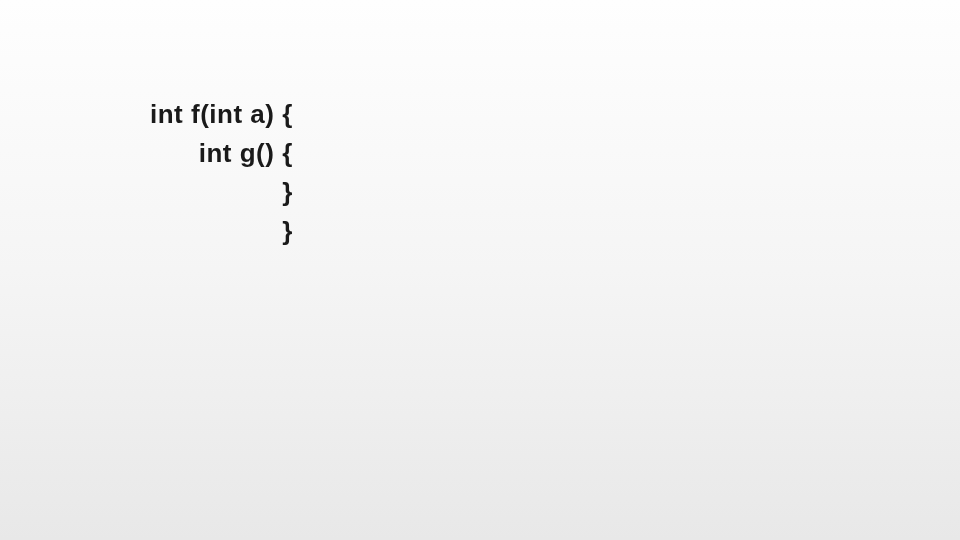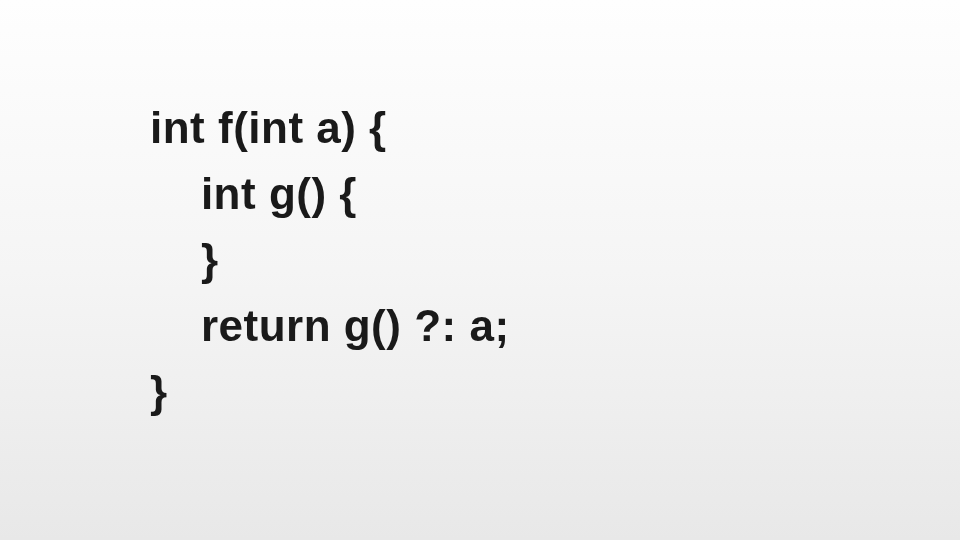--- a/index.html
+++ b/index.html
@@ -15,30 +15,30 @@
     body {
       background: linear-gradient(to bottom, #fefefe 0%, #f5f5f5 50%, #e8e8e8 100%);
       font-family: Arial, Helvetica, sans-serif;
     }
     .code-container {
       position: absolute;
       top: 95px;
       left: 150px;
     }
     .code-line {
-      font-size: 44px;
+      font-size: 26px;
       font-weight: bold;
       color: #1a1a1a;
       line-height: 1.5;
       white-space: pre;
       letter-spacing: 0.5px;
+      text-align: right;
     }
   </style>
 </head>
 <body>
 
 <div class="code-container">
   <div class="code-line">int f(int a) {</div>
   <div class="code-line">    int g() {</div>
   <div class="code-line">    }</div>
-  <div class="code-line">    return g() ?: a;</div>
   <div class="code-line">}</div>
 </div>
 
 </body></html>

